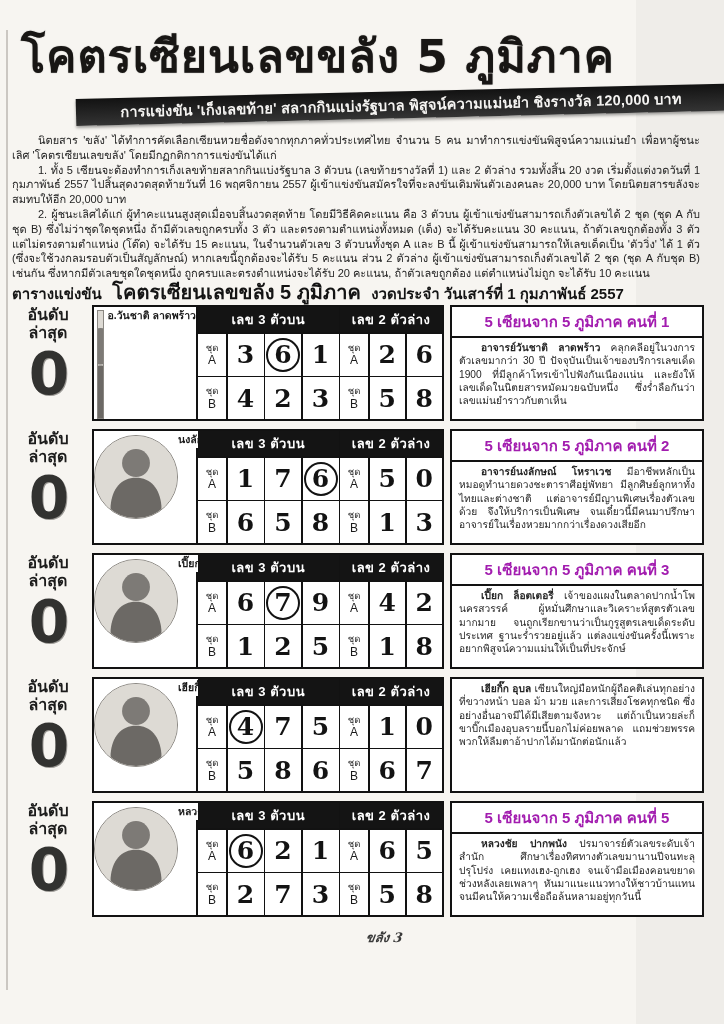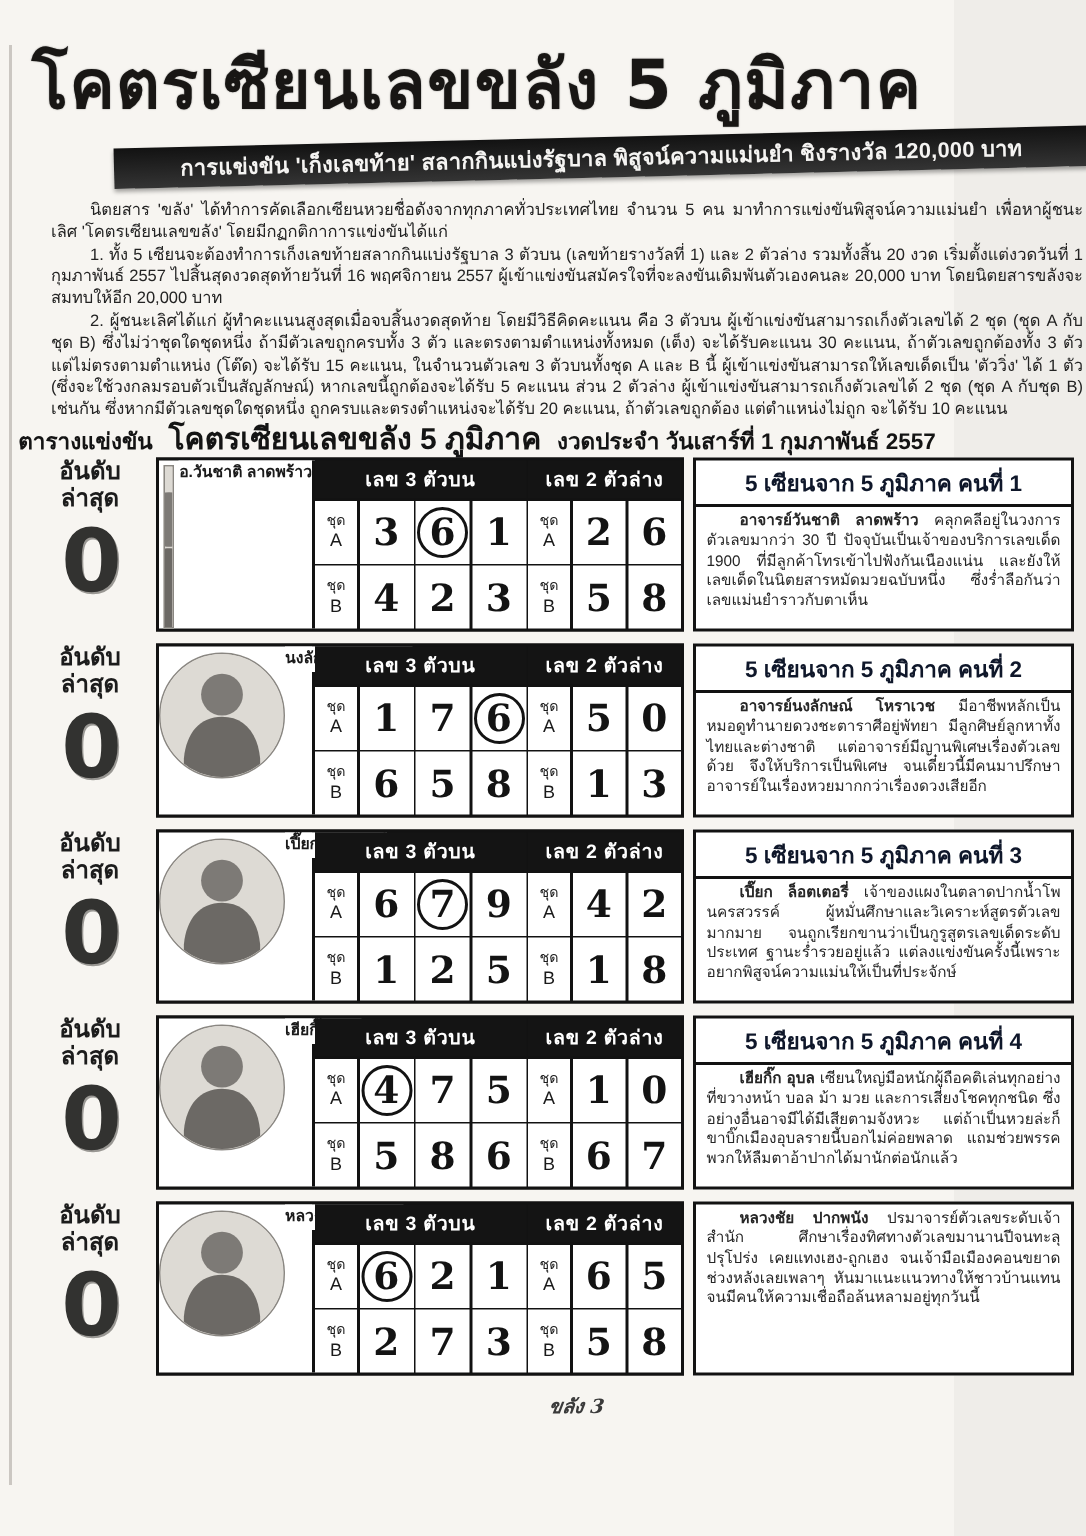--- a/index.html
+++ b/index.html
@@ -32,33 +32,33 @@
     position: absolute; top: 99px; left: 76px; width: 650px; height: 27px;
     background: linear-gradient(180deg, #121212, #343434);
     color: #f5f4f2;
     display: flex; align-items: center; justify-content: center;
     font-size: 14.5px; font-weight: bold; letter-spacing: .2px;
     transform: rotate(-1.35deg); transform-origin: left center;
     box-shadow: 0 2px 3px rgba(0,0,0,.35);
     white-space: nowrap;
   }
   .intro {
-    position: absolute; top: 133px; left: 34px; width: 688px;
+    position: absolute; top: 133px; left: 12px; width: 688px;
     font-size: 11px; line-height: 14.8px;
     text-align: justify; color: #232323;
   }
   .intro p { text-indent: 26px; }
   .tblhead {
     position: absolute; top: 276px; left: 0; width: 100%;
     text-align: center; color: #141414; white-space: nowrap;
   }
   .tblhead .pre, .tblhead .suf { font-size: 15px; font-weight: 600; }
   .tblhead .main { font-size: 20px; font-weight: 800; margin: 0 6px; }
   .rows {
-    position: absolute; top: 305px; left: 16px; width: 700px;
+    position: absolute; top: 305px; left: 4px; width: 700px;
     display: flex; flex-direction: column; gap: 8px;
   }
   .row { display: flex; height: 116px; }
   .rank {
     width: 88px; display: flex; flex-direction: column; align-items: center;
     padding-top: 1px; flex: none;
   }
   .rank .rl { font-size: 16px; font-weight: bold; line-height: 18px; color: #1c1c1c; }
   .rank .rz {
     font-family: "DejaVu Sans", sans-serif;
@@ -119,21 +119,21 @@
     display: flex; align-items: center; justify-content: center;
   }
   .biobox {
     flex: 1; margin-left: 6px;
     border: 2.5px solid #121212; background: #fff;
     display: flex; flex-direction: column;
   }
   .biohead {
     border-bottom: 2px solid #121212; text-align: center;
     font-weight: 800; font-size: 15px; padding: 3px 2px 2px;
-    color: #0f172a; white-space: nowrap;
+    color: #a21caf; white-space: nowrap;
   }
   .biobody {
     flex: 1; padding: 3px 7px 2px;
     font-size: 10.2px; line-height: 13.3px;
     text-align: justify; color: #262626;
   }
   .biobody p { text-indent: 22px; }
   .lead { font-weight: bold; }
   .footer {
     position: absolute; top: 927px; left: 366px;
@@ -456,21 +456,20 @@
             </div>
           <div class="dcell">
               <span>6</span>
             </div>
           <div class="dcell">
               <span>7</span>
             </div>
         </div>
       </div>
       <div class="biobox">
-        <div class="biohead">5 เซียนจาก 5 ภูมิภาค คนที่ 4</div>
         <div class="biobody">
           <p><span class="lead">เฮียกิ๊ก อุบล</span> <span>เซียนใหญ่มือหนักผู้ถือคติเล่นทุกอย่างที่ขวางหน้า บอล ม้า มวย และการเสี่ยงโชคทุกชนิด ซึ่งอย่างอื่นอาจมีได้มีเสียตามจังหวะ แต่ถ้าเป็นหวยล่ะก็ ขาบิ๊กเมืองอุบลรายนี้บอกไม่ค่อยพลาด แถมช่วยพรรคพวกให้ลืมตาอ้าปากได้มานักต่อนักแล้ว</span></p>
         </div>
       </div>
     </div>
 
     <div class="row">
       <div class="rank">
         <div class="rl">อันดับ</div>
         <div class="rl">ล่าสุด</div>
@@ -532,20 +531,21 @@
             </div>
           <div class="dcell">
               <span>5</span>
             </div>
           <div class="dcell">
               <span>8</span>
             </div>
         </div>
       </div>
       <div class="biobox">
+        <div class="biohead">5 เซียนจาก 5 ภูมิภาค คนที่ 5</div>
         <div class="biobody">
           <p><span class="lead">หลวงชัย ปากพนัง</span> <span>ปรมาจารย์ตัวเลขระดับเจ้าสำนัก ศึกษาเรื่องทิศทางตัวเลขมานานปีจนทะลุปรุโปร่ง เคยแทงเฮง-ถูกเฮง จนเจ้ามือเมืองคอนขยาด ช่วงหลังเลยเพลาๆ หันมาแนะแนวทางให้ชาวบ้านแทน จนมีคนให้ความเชื่อถือล้นหลามอยู่ทุกวันนี้</span></p>
         </div>
       </div>
     </div>
 
   </div>
 
   <div class="footer">ขลัง 3</div>
 </div>

